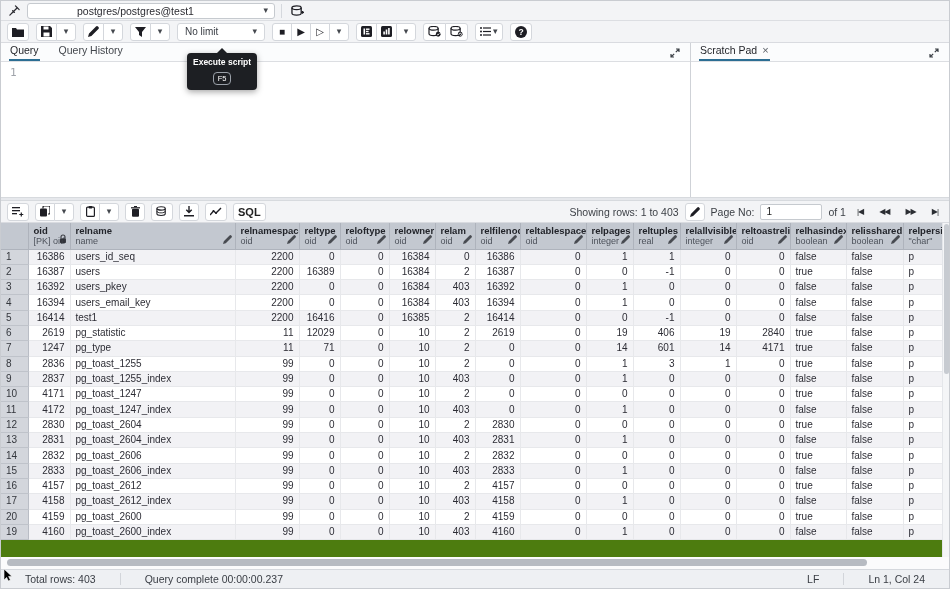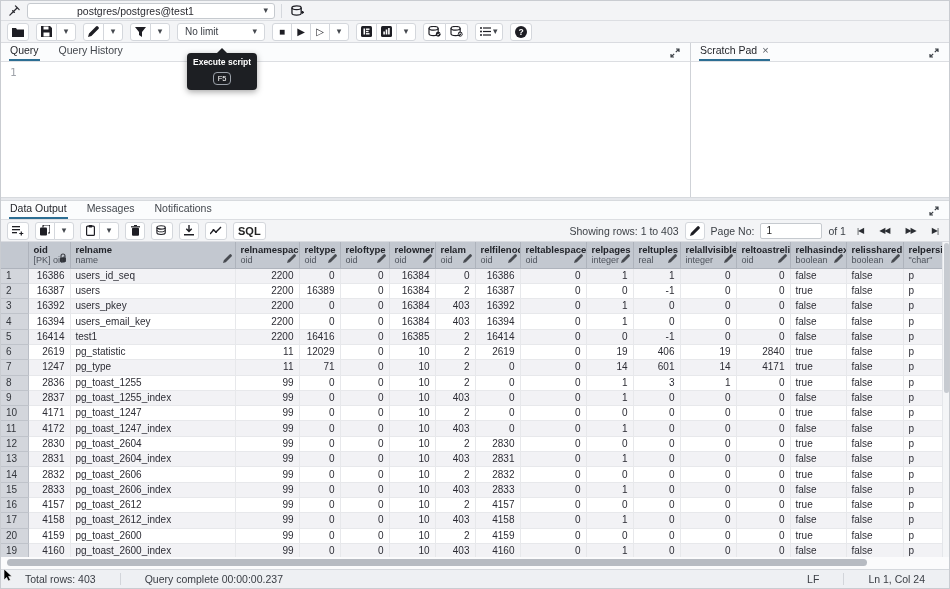--- a/index.html
+++ b/index.html
@@ -292,31 +292,20 @@
             </svg>
         </button>
       </div>
       <div style="flex:1"></div>
     </div>
   </div>
 
   <div class="splitter"></div>
 
   <div class="results">
-    <div class="tabrow">
-      <span class="tab active">Data Output</span>
-      <span class="tab">Messages</span>
-      <span class="tab">Notifications</span>
-      <span class="tab-spacer"></span>
-      <button class="expand-btn">
-        <svg width="10" height="10" viewBox="0 0 10 10">
-            <path d="M6 1h3v3M9 1L5.8 4.2M4 9H1V6M1 9l3.2-3.2" stroke="#3c4047" stroke-width="1.2" fill="none"></path>
-          </svg>
-      </button>
-    </div>
     <div class="res-toolbar">
       <button class="tbtn single">
         <span>
             <svg width="12" height="10" viewBox="0 0 12 10">
               <rect x="0" y="0" width="8" height="1.3" fill="#1e1e24"></rect>
               <rect x="0" y="3" width="8" height="1.3" fill="#1e1e24"></rect>
               <rect x="0" y="6" width="5" height="1.3" fill="#1e1e24"></rect>
               <path d="M9.3 5.5v4M7.3 7.5h4" stroke="#1e1e24" stroke-width="1.2"></path>
             </svg>
           </span>

